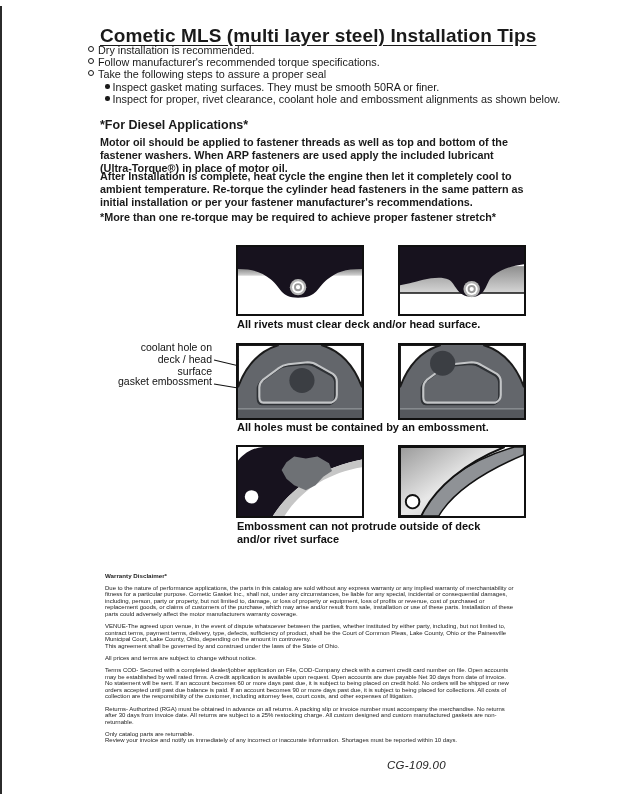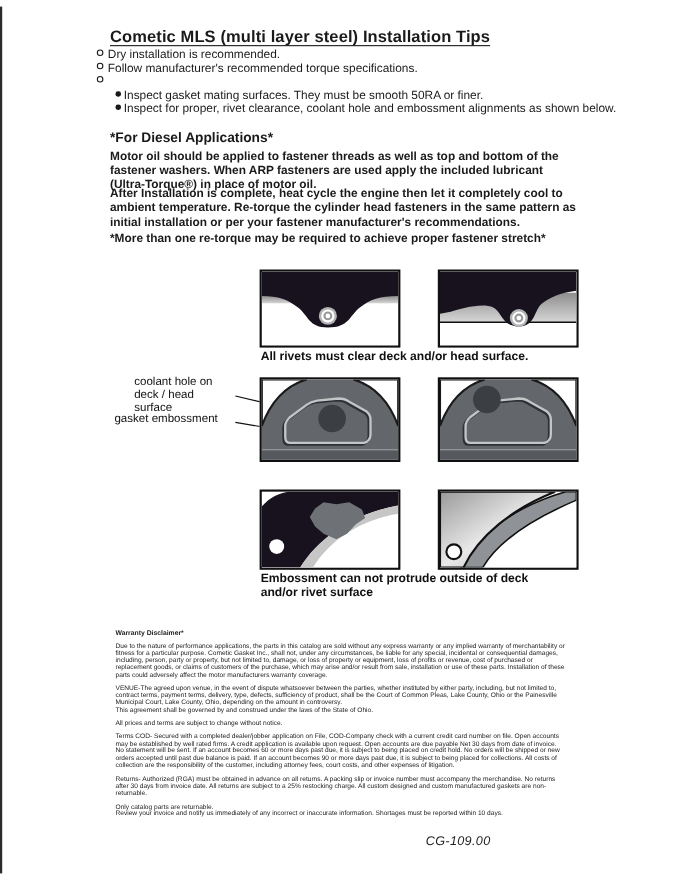--- a/index.html
+++ b/index.html
@@ -1,20 +1,20 @@
 <!DOCTYPE html>
 <html><head>
 <meta charset="utf-8">
 <style>
   html,body{margin:0;padding:0;background:#fff;}
   body{width:618px;height:800px;font-family:"Liberation Sans",sans-serif;color:#1a1a1a;}
   #page{position:relative;width:618px;height:800px;background:#ffffff;overflow:hidden;}
   .edge-line{position:absolute;left:0;top:6px;width:1.5px;height:788px;background:#2b2b2b;}
   .abs{position:absolute;}
-  .title{left:100px;top:25px;font-size:15px;font-weight:bold;text-decoration:underline;text-underline-offset:2.5px;letter-spacing:.1px;}
+  .title{left:100px;top:25px;font-size:19px;font-weight:bold;text-decoration:underline;text-underline-offset:2.5px;letter-spacing:.1px;}
   .bullets{left:88px;top:44px;font-size:10.8px;line-height:12.2px;}
   .b-row{white-space:nowrap;}
   .sub{margin-left:17px;}
   .dot-o{display:inline-block;width:4px;height:4px;border:1px solid #1a1a1a;border-radius:50%;margin-right:4px;vertical-align:2px;}
   .dot-f{display:inline-block;width:4.5px;height:4.5px;background:#1a1a1a;border-radius:50%;margin-right:3px;vertical-align:2px;}
   .diesel-h{left:100px;top:118px;font-size:12.5px;font-weight:bold;}
   .para{left:100px;width:428px;font-size:10.8px;line-height:13px;font-weight:bold;}
   .p1{top:136px;}
   .p2{top:170px;}
   .p3{top:211px;}
@@ -27,42 +27,42 @@
   .f1l{left:236px;top:245px;width:128px;height:71px;}
   .f1r{left:398px;top:245px;width:128px;height:71px;}
   .f2l{left:236px;top:343px;width:128px;height:77px;}
   .f2r{left:398px;top:343px;width:128px;height:77px;}
   .f3l{left:236px;top:445px;width:128px;height:73px;}
   .f3r{left:398px;top:445px;width:128px;height:73px;}
   .caption{font-weight:bold;font-size:11px;line-height:12.5px;color:#111;white-space:pre-line;}
   .c1{left:237px;top:318px;width:300px;}
   .c2{left:237px;top:421px;width:300px;}
   .c3{left:237px;top:520px;width:300px;}
-  .fig-label{font-size:10.5px;line-height:12px;text-align:left;color:#111;}
+  .fig-label{font-size:10.5px;line-height:12px;text-align:right;color:#111;}
   .lblA{left:122px;top:341px;width:90px;}
   .lblB{left:104px;top:375px;width:108px;}
   .leader{left:212px;top:348px;width:92px;height:48px;overflow:visible;}
   .disc{left:105px;top:573px;width:410px;font-size:6px;line-height:6.6px;color:#222;}
   .disc h4{margin:0 0 5px 0;font-size:6.2px;}
   .disc p{margin:0 0 5.5px 0;white-space:pre-line;}
   .footer-code{left:387px;top:759px;font-size:11.5px;letter-spacing:.3px;color:#222;font-style:italic;}
 </style>
 </head>
 <body>
 
 <div id="page">
 
   <div class="edge-line"></div>
 
   <div class="abs title">Cometic MLS (multi layer steel) Installation Tips</div>
 
   <div class="abs bullets">
     <div class="b-row"><span class="dot-o"></span><span>Dry installation is recommended.</span></div>
     <div class="b-row"><span class="dot-o"></span><span>Follow manufacturer's recommended torque specifications.</span></div>
-    <div class="b-row"><span class="dot-o"></span></div>
+    <div class="b-row"><span class="dot-o"></span><span>Take the following steps to assure a proper seal</span></div>
     <div class="b-row sub"><span class="dot-f"></span><span>Inspect gasket mating surfaces.  They must be smooth 50RA or finer.</span></div>
     <div class="b-row sub"><span class="dot-f"></span><span>Inspect for proper, rivet clearance, coolant hole and embossment alignments as shown below.</span></div>
   </div>
 
   <div class="abs diesel-h">*For Diesel Applications*</div>
   <div class="abs para p1">Motor oil should be applied to fastener threads as well as top and bottom of the fastener washers. When ARP fasteners are used apply the included lubricant (Ultra-Torque®) in place of motor oil.</div>
   <div class="abs para p2">After Installation is complete, heat cycle the engine then let it completely cool to ambient temperature. Re-torque the cylinder head fasteners in the same pattern as initial installation or per your fastener manufacturer's recommendations.</div>
   <div class="abs para p3">*More than one re-torque may be required to achieve proper fastener stretch*</div>
 
   <div class="abs hdr-row r1h">
@@ -126,20 +126,21 @@
       <rect width="128" height="76" fill="#63666b"></rect>
       <rect y="67" width="128" height="9" fill="#55585d"></rect>
       <line x1="0" y1="66.5" x2="128" y2="66.5" stroke="#9fa2a5" stroke-width="1"></line>
       <path d="M0,0 L42,0 C22,6 8,22 0,44 Z" fill="#ffffff" stroke="#1a1a1a" stroke-width="2"></path>
       <path d="M128,0 L86,0 C106,6 120,22 128,44 Z" fill="#ffffff" stroke="#1a1a1a" stroke-width="2"></path>
       <path d="M26.5,61.5 Q22.5,61.5 22.5,55.5 L22.5,45.5 Q22.5,41.5 26.5,37.5 L42.5,25.5 Q46.5,22.5 52.5,21.5 L72.5,19.5 Q78.5,19.5 82.5,22.5 L98.5,31.5 Q102.5,34.5 102.5,39.5 L102.5,53.5 Q102.5,59.5 96.5,61.5 Z" fill="none" stroke="#2e3135" stroke-width="2.5" stroke-linejoin="round"></path>
       <path d="M28,60 Q24,60 24,54 L24,44 Q24,40 28,36 L44,24 Q48,21 54,20 L74,18 Q80,18 84,21 L100,30 Q104,33 104,38 L104,52 Q104,58 98,60 Z" fill="none" stroke="#c3c5c7" stroke-width="2.2" stroke-linejoin="round"></path>
       <circle cx="44" cy="19" r="13" fill="#3b3e43"></circle>
     </svg>
   </div>
+  <div class="abs caption c2">All holes must be contained by an embossment.</div>
 
   <div class="abs hdr-row r3h">
     <span class="h-left">RIGHT</span>
     <span class="h-right">WRONG</span>
   </div>
   <div class="abs figbox f3l">
     <svg viewBox="0 0 128 72" preserveAspectRatio="none">
       <rect width="128" height="72" fill="#ffffff"></rect>
       <path d="M0,14 C8,5 16,1 26,0 L128,0 L128,13 C86,21 54,43 36,72 L0,72 Z" fill="#17121e"></path>
       <path d="M128,13 C86,21 54,43 36,72 L48,72 C64,46 92,27 128,21 Z" fill="#c6c6c6"></path>

